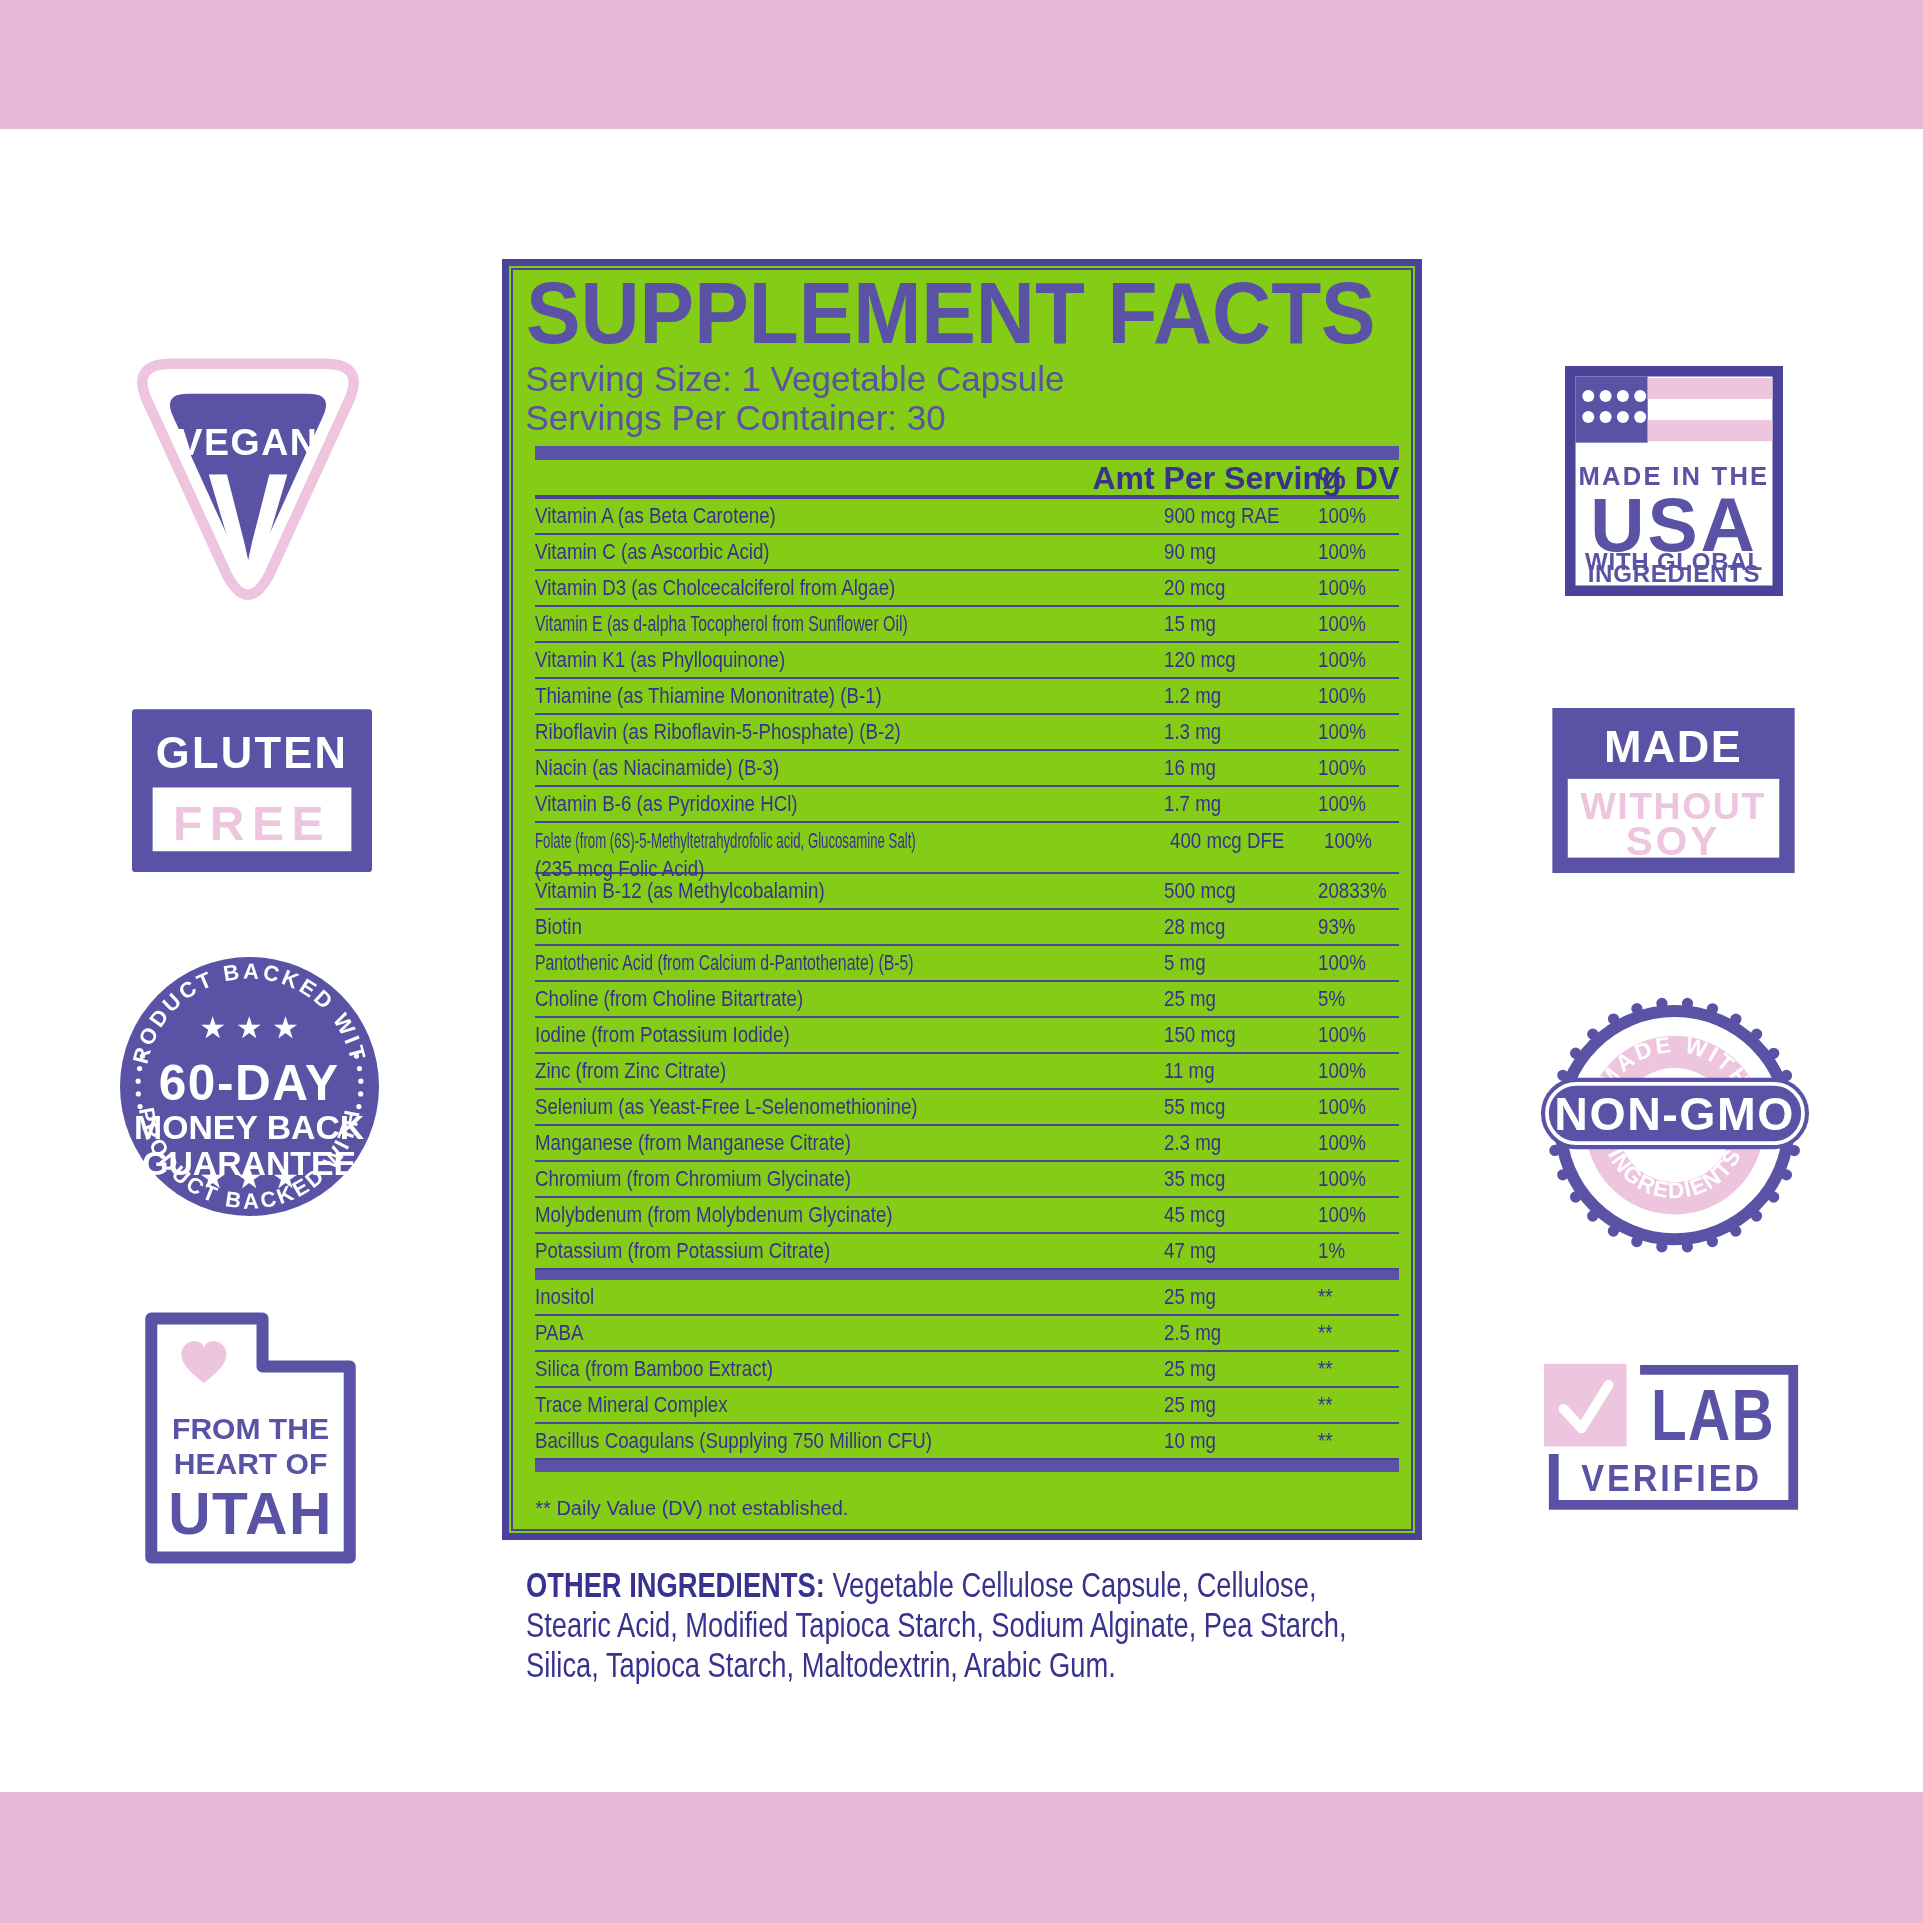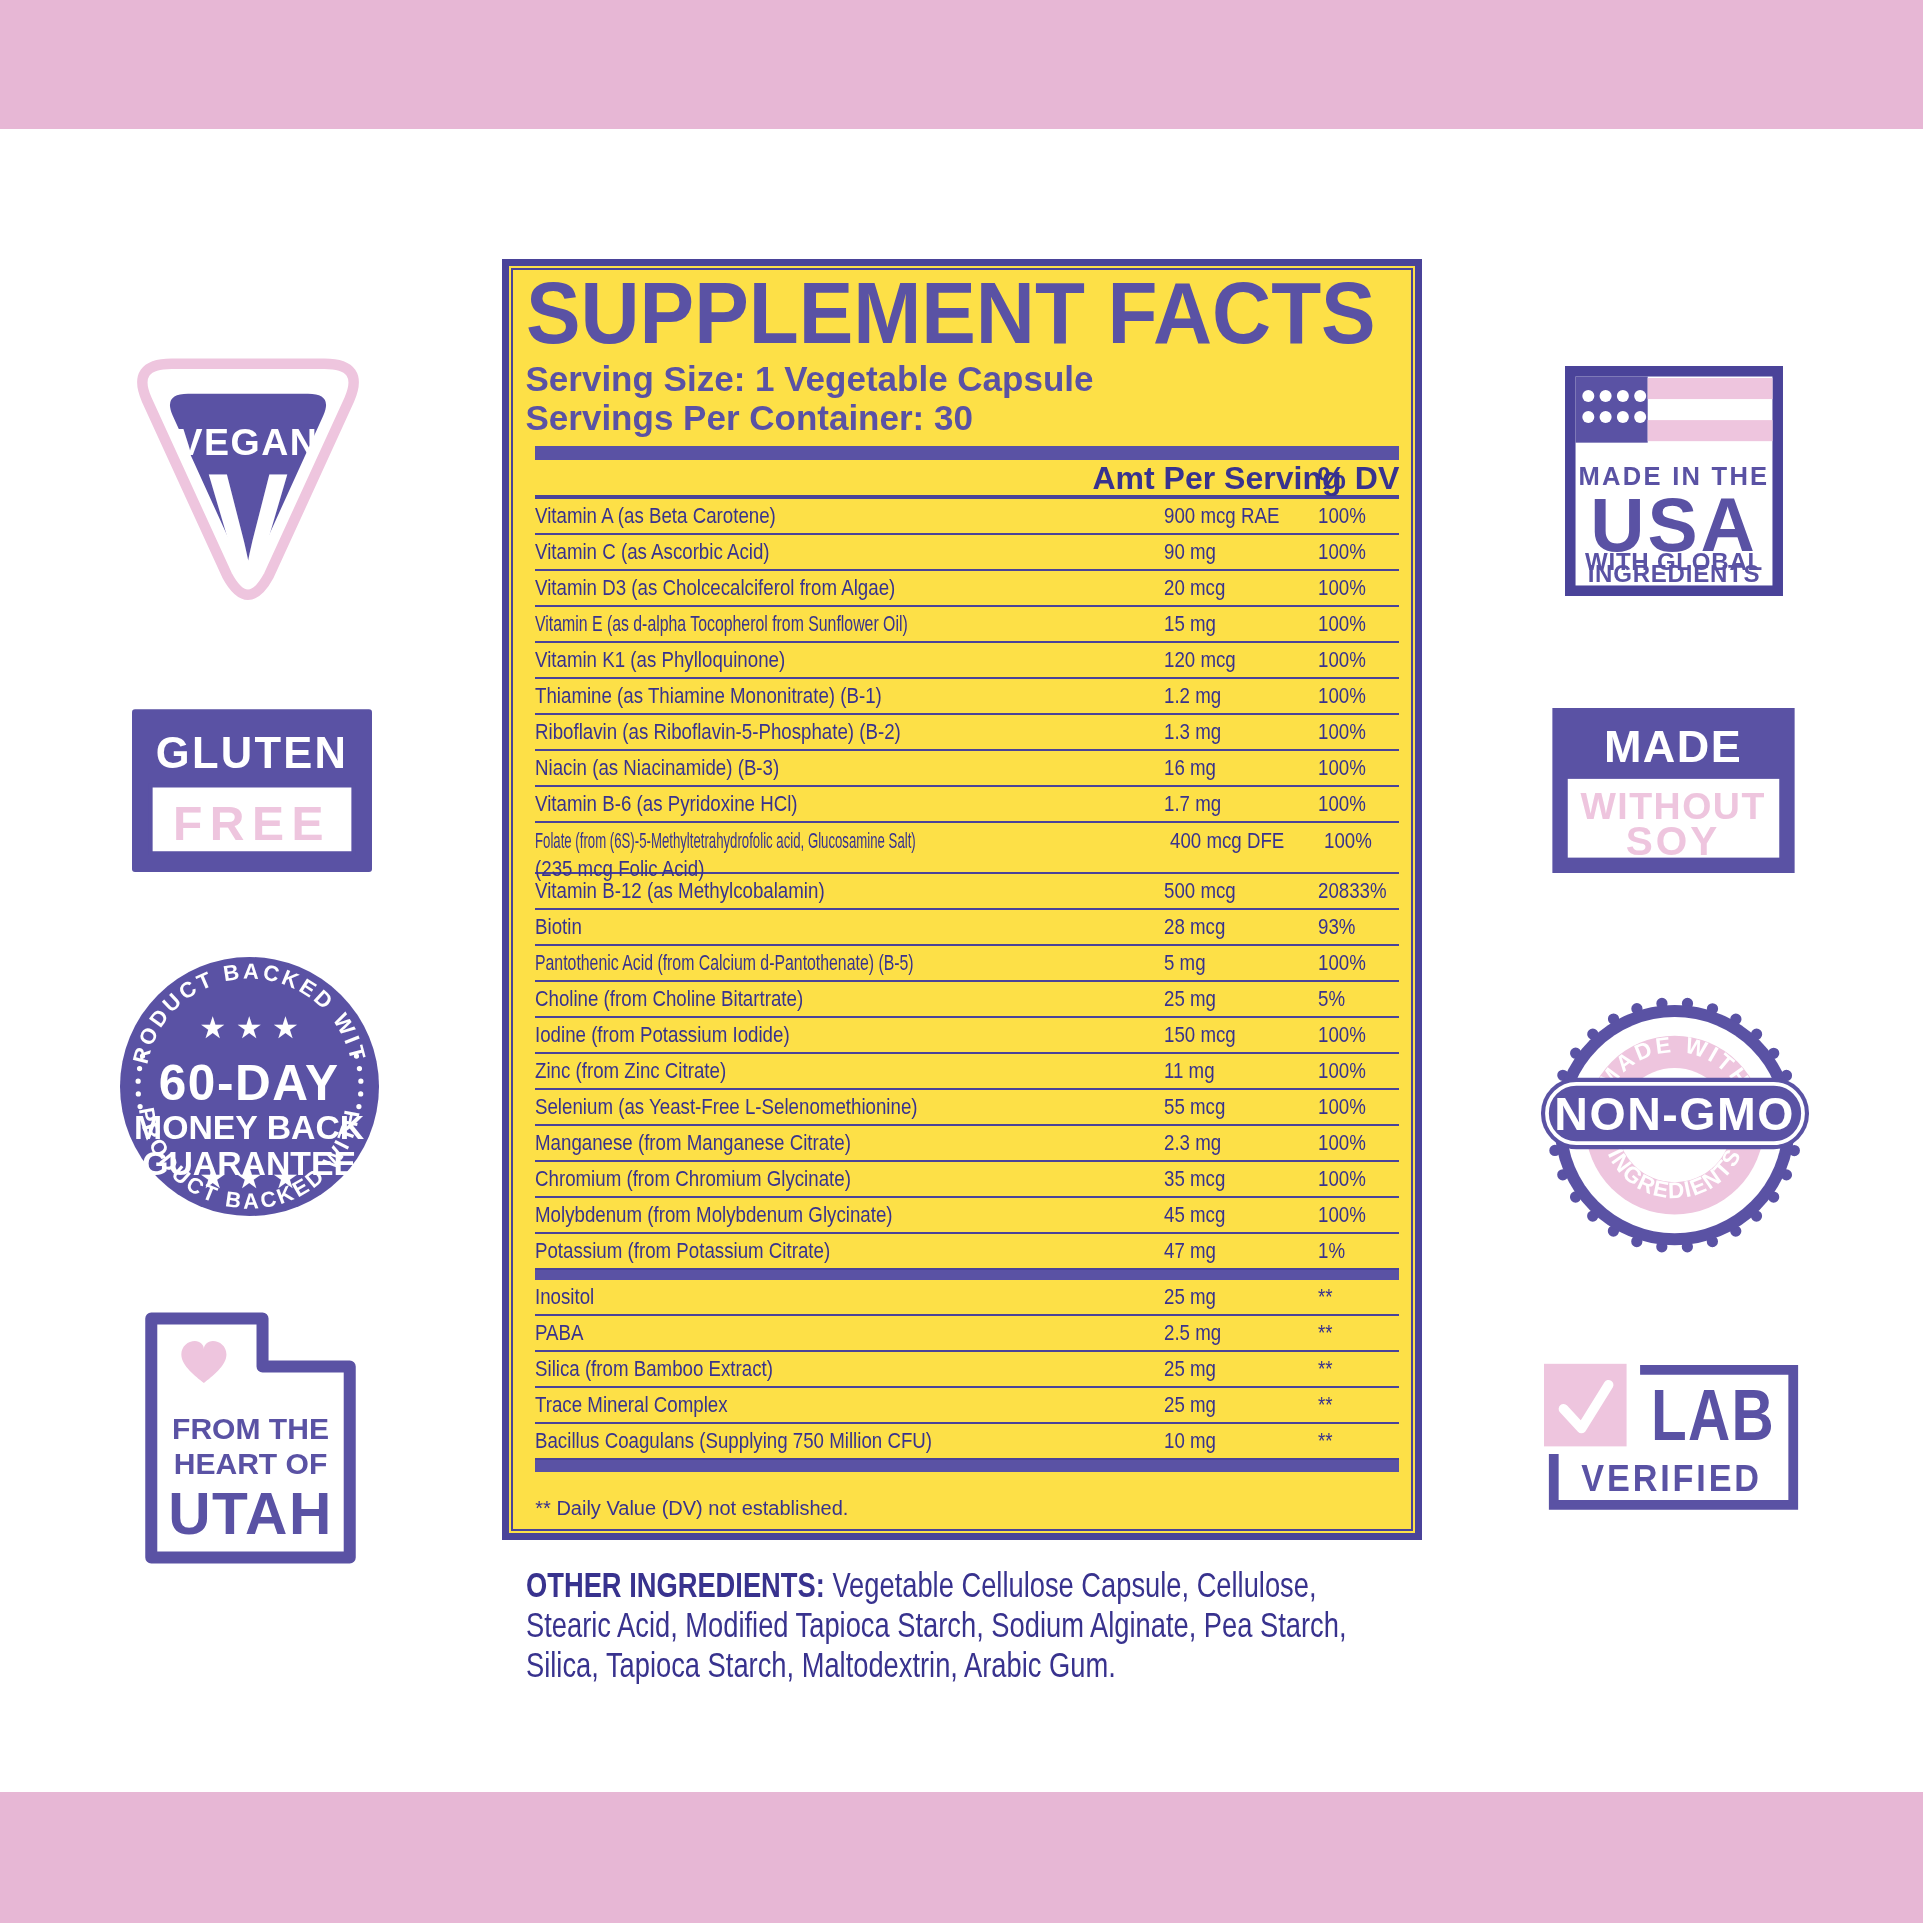--- a/index.html
+++ b/index.html
@@ -12,26 +12,26 @@
   }
   *{margin:0;padding:0;box-sizing:border-box;}
   body{background:#fff;font-family:"Liberation Sans",sans-serif;}
   .canvas{position:relative;width:1924px;height:1923px;background:#fff;overflow:hidden;}
   .bar{position:absolute;left:0;width:1924px;background:var(--pink-bar);}
   .bar.top{top:0;height:129px;}
   .bar.bottom{top:1792px;height:132px;}
 
   
   .facts{position:absolute;left:502px;top:259px;width:920px;height:1281px;
-         border:7.5px solid var(--border);background:#fde047;}
+         border:7.5px solid var(--border);background:#84cc16;}
   .facts::after{content:'';position:absolute;inset:2.3px;border:2.3px solid var(--border);pointer-events:none;}
   .facts-inner{margin:0 16.5px;}
   .facts-title{color:var(--purple);font-weight:700;font-size:87px;line-height:84px;margin-top:4.5px;
                white-space:nowrap;display:inline-block;transform:scaleX(0.94);transform-origin:left center;letter-spacing:0;}
-  .serving{color:var(--purple);font-weight:700;font-size:35px;line-height:39px;}
+  .serving{color:var(--purple);font-weight:400;font-size:35px;line-height:39px;}
   .serving-block{margin-top:4.5px;}
   .rows-offset{margin-left:9.8px;}
   .thickbar{height:13.5px;background:var(--purple);margin-top:9px;}
   .thickbar.mid{height:10.5px;margin:0;}
   .thickbar.end{height:12px;margin:0;}
   .cols-header{display:grid;grid-template-columns:1fr 225px 81px;align-items:center;height:39px;
                border-bottom:4.5px solid var(--border);color:var(--ink);font-size:32px;font-weight:700;}
   .cols-header .h-amt{text-align:right;padding-right:22.5px;white-space:nowrap;}
   .cols-header .h-dv{text-align:center;white-space:nowrap;}
   .row{display:grid;grid-template-columns:1fr 154px 81px;align-items:center;height:36px;

